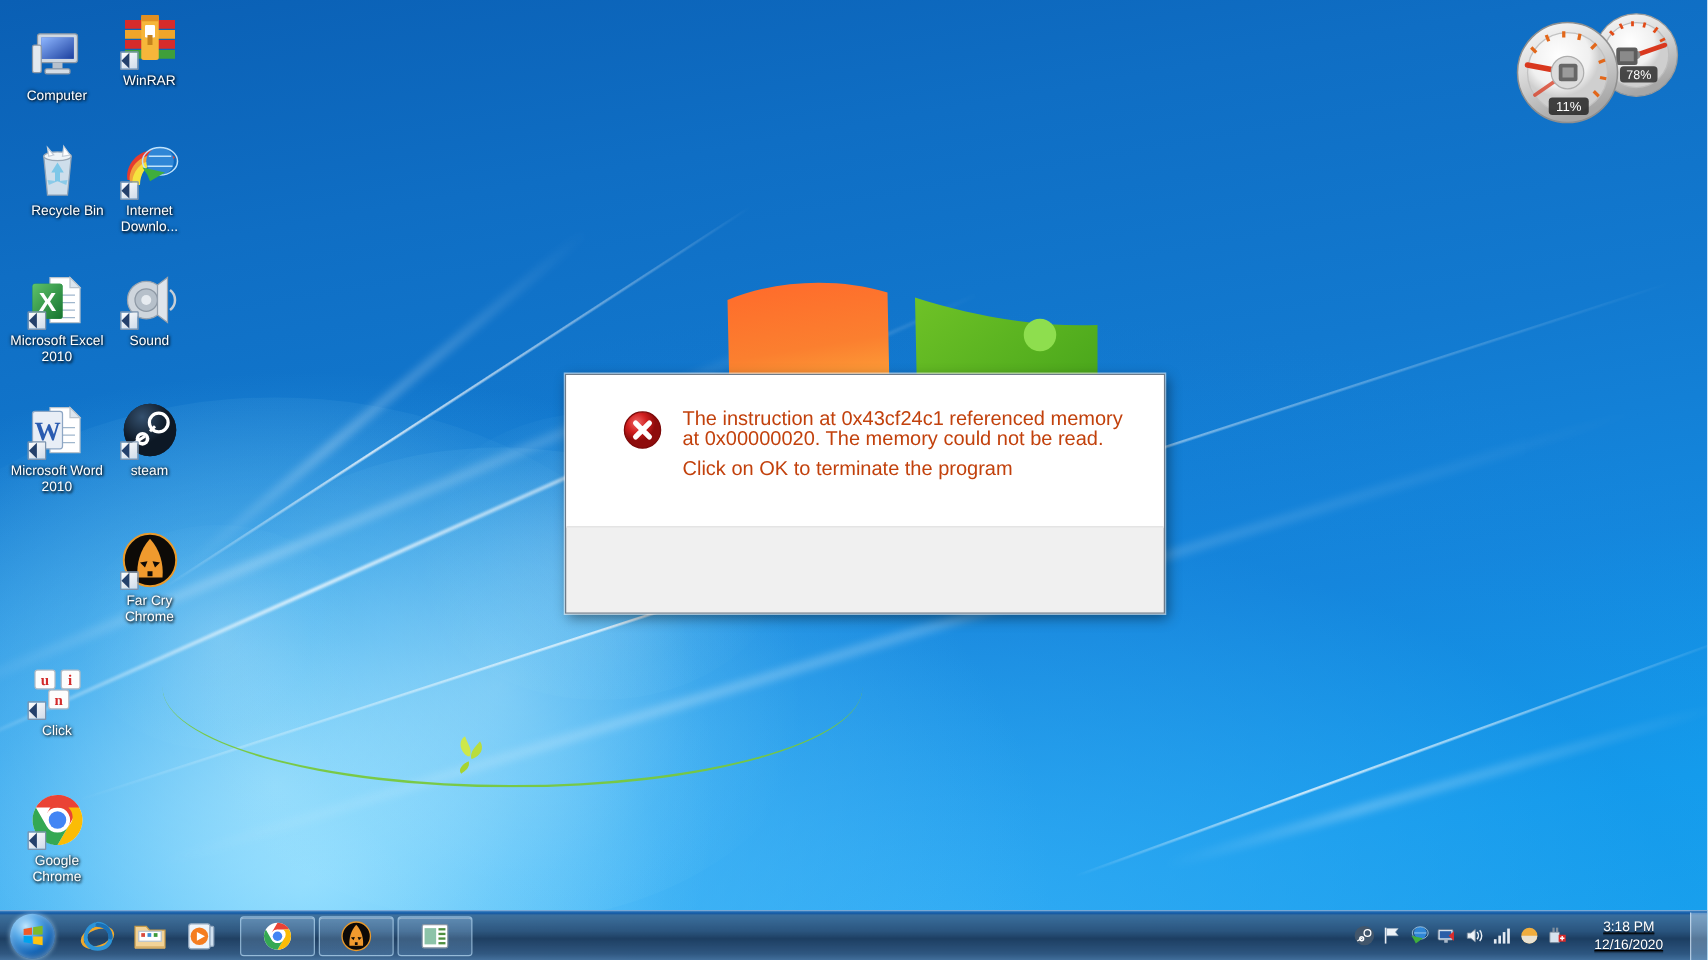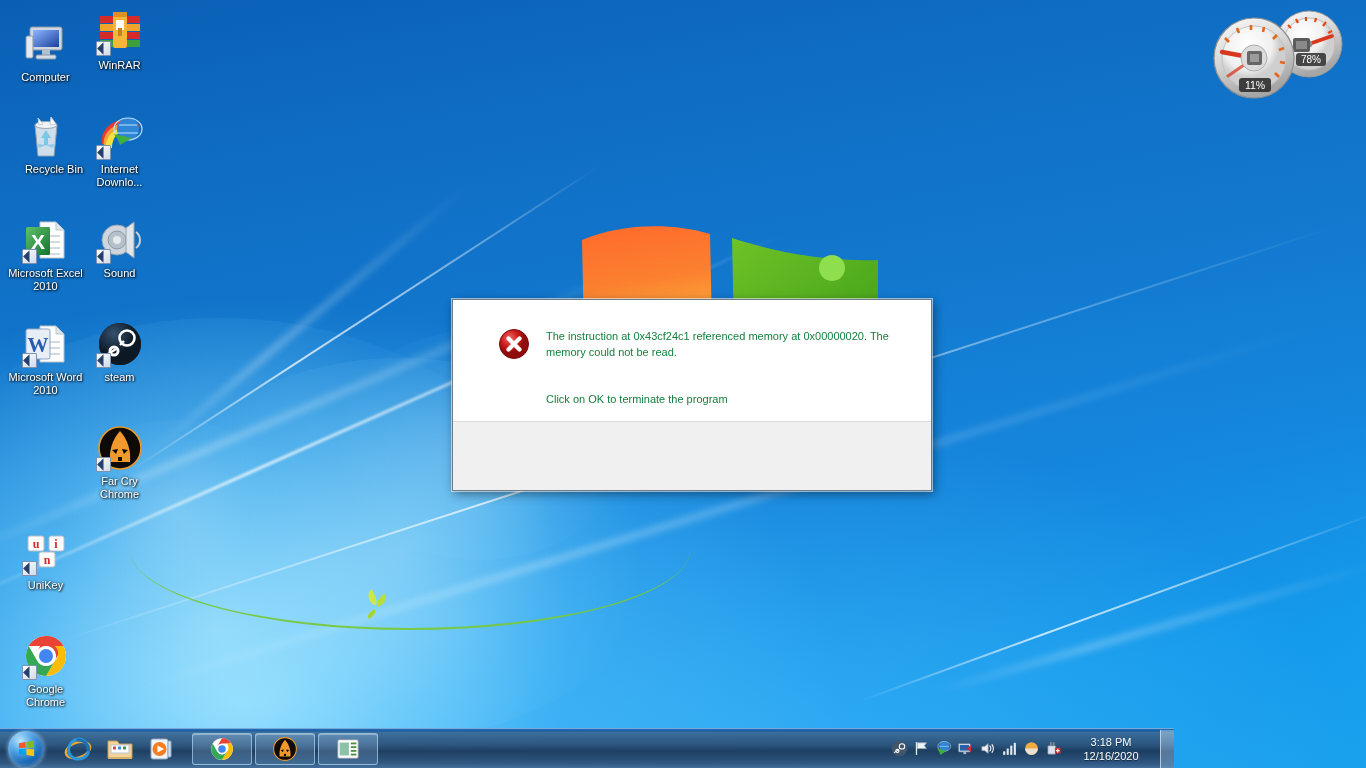--- a/index.html
+++ b/index.html
@@ -134,49 +134,49 @@
   #dlg-body {
     background: #ffffff;
     height: 122px;
     padding: 18px 16px 0 16px;
     display: flex;
     border-bottom: 1px solid #dcdcdc;
   }
   #dlg-error-icon { width: 32px; height: 32px; flex: 0 0 32px; margin: 10px 16px 0 29px; }
   #dlg-error-icon svg { width: 100%; height: 100%; }
   #dlg-text { padding-top: 10px; }
-  #dlg-text p { font-size: 11px; color: #15803d; line-height: 16px; max-width: 370px; }
-  #dlg-text p.second { margin-top: 31px; }
+  #dlg-text p { font-size: 16px; color: #c2410c; line-height: 16px; max-width: 370px; }
+  #dlg-text p.second { margin-top: 8px; }
   #dlg-footer {
     height: 45px;
     background: #f0f0f0;
     display: flex; align-items: center; justify-content: flex-end;
     padding-right: 29px;
   }
   #dlg-ok {
     width: 85px; height: 24px;
     background: linear-gradient(180deg,#f4f4f4,#e6e6e6);
     border: 1px solid #707070;
     box-shadow: inset 1px 1px 0 #ffffff;
     font-size: 12px; color: #111;
     font-family: "Liberation Sans", sans-serif;
     cursor: default;
   }
 
   
   #taskbar {
     position: absolute; left: 0; bottom: 0;
-    width: 1174px; height: 40px;
+    width: 1366px; height: 40px;
     background: linear-gradient(180deg,
         rgba(30,110,190,0.96) 0px, rgba(22,86,156,0.96) 2px,
         rgba(59,106,150,0.93) 3px, rgba(42,80,120,0.95) 16px,
         rgba(28,58,92,0.96) 22px, rgba(46,82,122,0.95) 34px,
         rgba(70,112,156,0.95) 40px);
     border-top: 1px solid rgba(140,190,235,0.75);
-    display: flex; align-items: center;
+    display: flex; align-items: center; text-decoration: underline;
   }
   #start-button {
     width: 52px; height: 40px;
     display: flex; align-items: center; justify-content: center;
     flex: 0 0 52px;
     cursor: default;
   }
   #start-orb {
     width: 36px; height: 36px; border-radius: 50%;
     background: radial-gradient(circle at 35% 28%, #bfe6ff 0%, #55a8e8 30%, #1565b5 62%, #0b3c72 100%);
@@ -459,21 +459,21 @@
       <svg viewBox="0 0 48 48" width="48" height="48">
         <rect x="6" y="8" width="16" height="15" rx="2" fill="#fdfdfd" stroke="#b2bcc6"></rect>
         <text x="14" y="20" font-size="12" font-weight="bold" fill="#d22b2b" text-anchor="middle" font-family="Liberation Serif, serif">u</text>
         <rect x="27" y="8" width="15" height="15" rx="2" fill="#fdfdfd" stroke="#b2bcc6"></rect>
         <text x="34" y="20" font-size="12" font-weight="bold" fill="#d22b2b" text-anchor="middle" font-family="Liberation Serif, serif">i</text>
         <rect x="17" y="24" width="16" height="15" rx="2" fill="#fdfdfd" stroke="#b2bcc6"></rect>
         <text x="25" y="36" font-size="12" font-weight="bold" fill="#d22b2b" text-anchor="middle" font-family="Liberation Serif, serif">n</text>
       </svg>
       <div class="shortcut-arrow"></div>
     </div>
-    <div class="icon-label">UniKey</div>
+    <div class="icon-label">Click</div>
   </div>
 
   <div class="icon-cell" style="left:8px; top:632px;">
     <div class="icon-art">
       <svg viewBox="0 0 48 48" width="48" height="48">
         <circle cx="24" cy="24" r="20" fill="#ffffff"></circle>
         <path d="M24 4 A20 20 0 0 1 41.3 34 L24 34 A10 10 0 0 0 32.7 19 Z" fill="#ea4335" transform="rotate(-60 24 24)"></path>
         <path d="M24 4 A20 20 0 0 1 41.3 14 L24 14 A10 10 0 0 0 15.3 19 Z" fill="#ea4335"></path>
         <path d="M41.3 14 A20 20 0 0 1 24 44 L32.7 29 A10 10 0 0 0 32.7 14 Z" fill="#fbbc05"></path>
         <path d="M24 44 A20 20 0 0 1 6.7 14 L15.3 29 A10 10 0 0 0 32.7 29 Z" fill="#34a853"></path>

